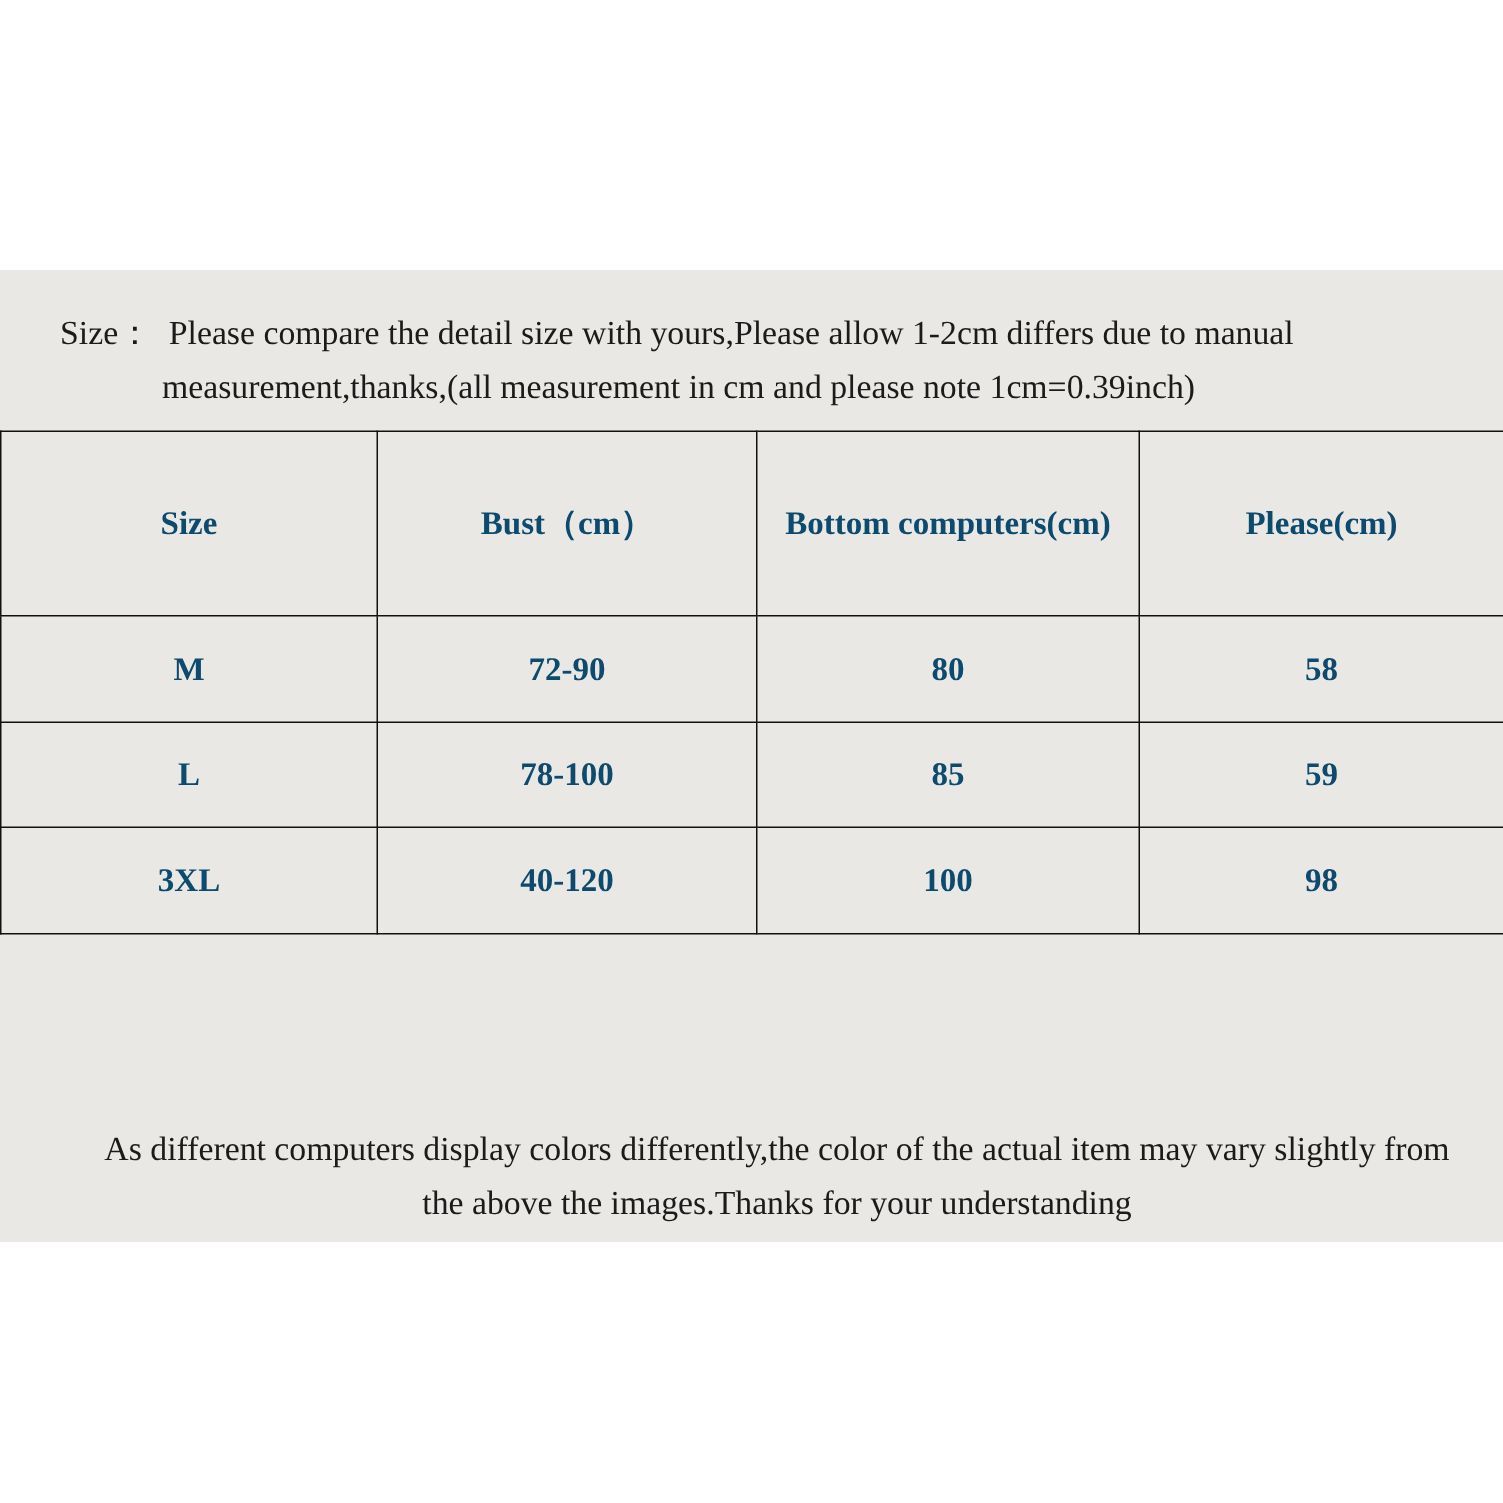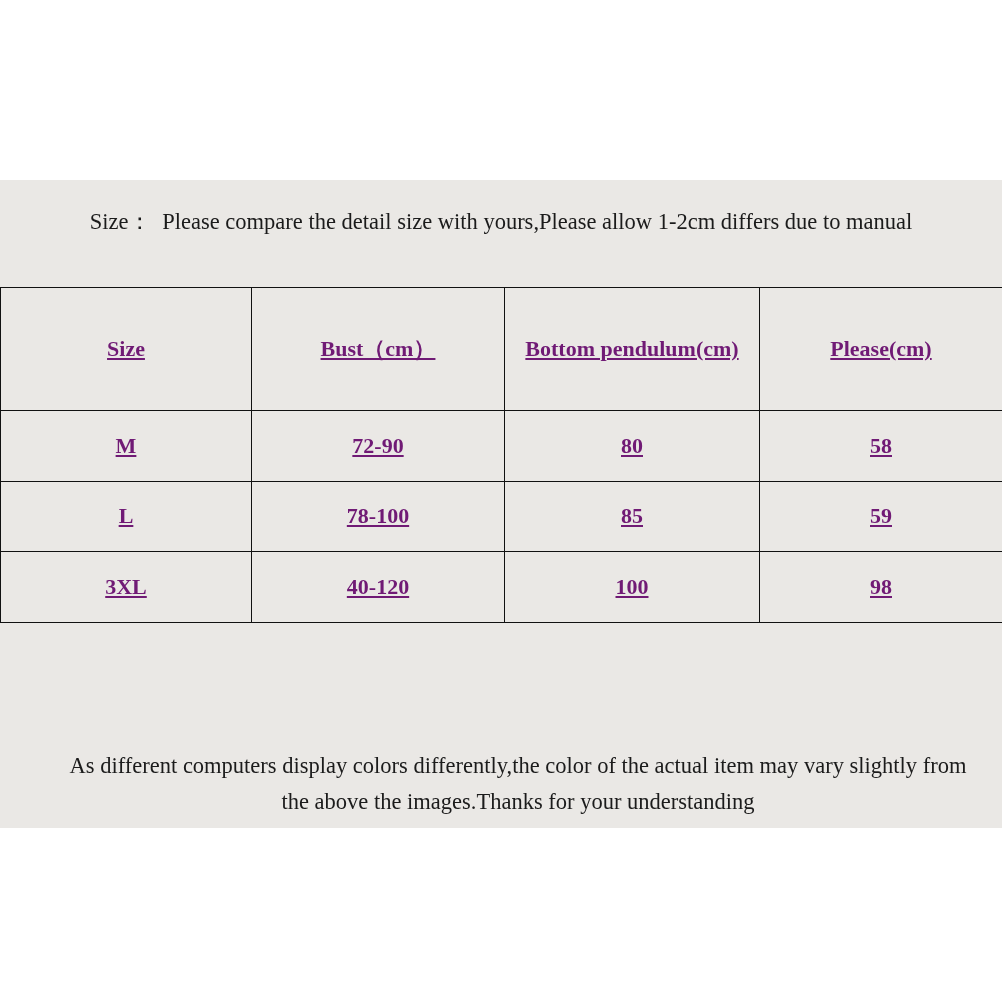--- a/index.html
+++ b/index.html
@@ -37,44 +37,42 @@
     font-size: 22.5px;
     line-height: 36px;
     color: #1b1b1b;
   }
   .intro-label {
     font-weight: 400;
   }
   .intro-line1 {
     display: block;
     white-space: nowrap;
-    text-align: center;
   }
   .intro-line2 {
     display: block;
     padding-left: 68px;
     white-space: nowrap;
   }
   table.size-table {
     position: absolute;
     left: 0;
     top: 287px;
     width: 1002px;
     border-collapse: collapse;
     table-layout: fixed;
   }
   table.size-table td,
   table.size-table th {
     border: 1.5px solid #111111;
     text-align: center;
     vertical-align: middle;
     font-weight: bold;
-    color: #701a75;
+    color: #0c4a6e;
     background: transparent;
-    text-decoration: underline;
   }
   table.size-table thead th {
     height: 120px;
     font-size: 22px;
   }
   table.size-table tbody td {
     height: 67.5px;
     font-size: 22px;
   }
   col.c1 { width: 251px; }
@@ -98,34 +96,35 @@
 </style>
 </head>
 <body>
 
 <div id="page">
 
   <div class="panel"></div>
 
   <div class="intro">
     <span class="intro-line1"><span class="intro-label">Size：</span>&nbsp;&nbsp;<span>Please compare the detail size with yours,Please allow 1-2cm differs due to manual</span></span>
+    <span class="intro-line2">measurement,thanks,(all measurement in cm and please note 1cm=0.39inch)</span>
   </div>
 
   <table class="size-table">
     <colgroup>
       <col class="c1">
         <col class="c2">
         <col class="c3">
         <col class="c4">
     </colgroup>
     <thead>
       <tr>
         <th>Size</th>
         <th>Bust（cm）</th>
-        <th>Bottom pendulum(cm)</th>
+        <th>Bottom computers(cm)</th>
         <th>Please(cm)</th>
       </tr>
     </thead>
     <tbody>
       <tr>
         <td>M</td>
         <td>72-90</td>
         <td>80</td>
         <td>58</td>
       </tr>

